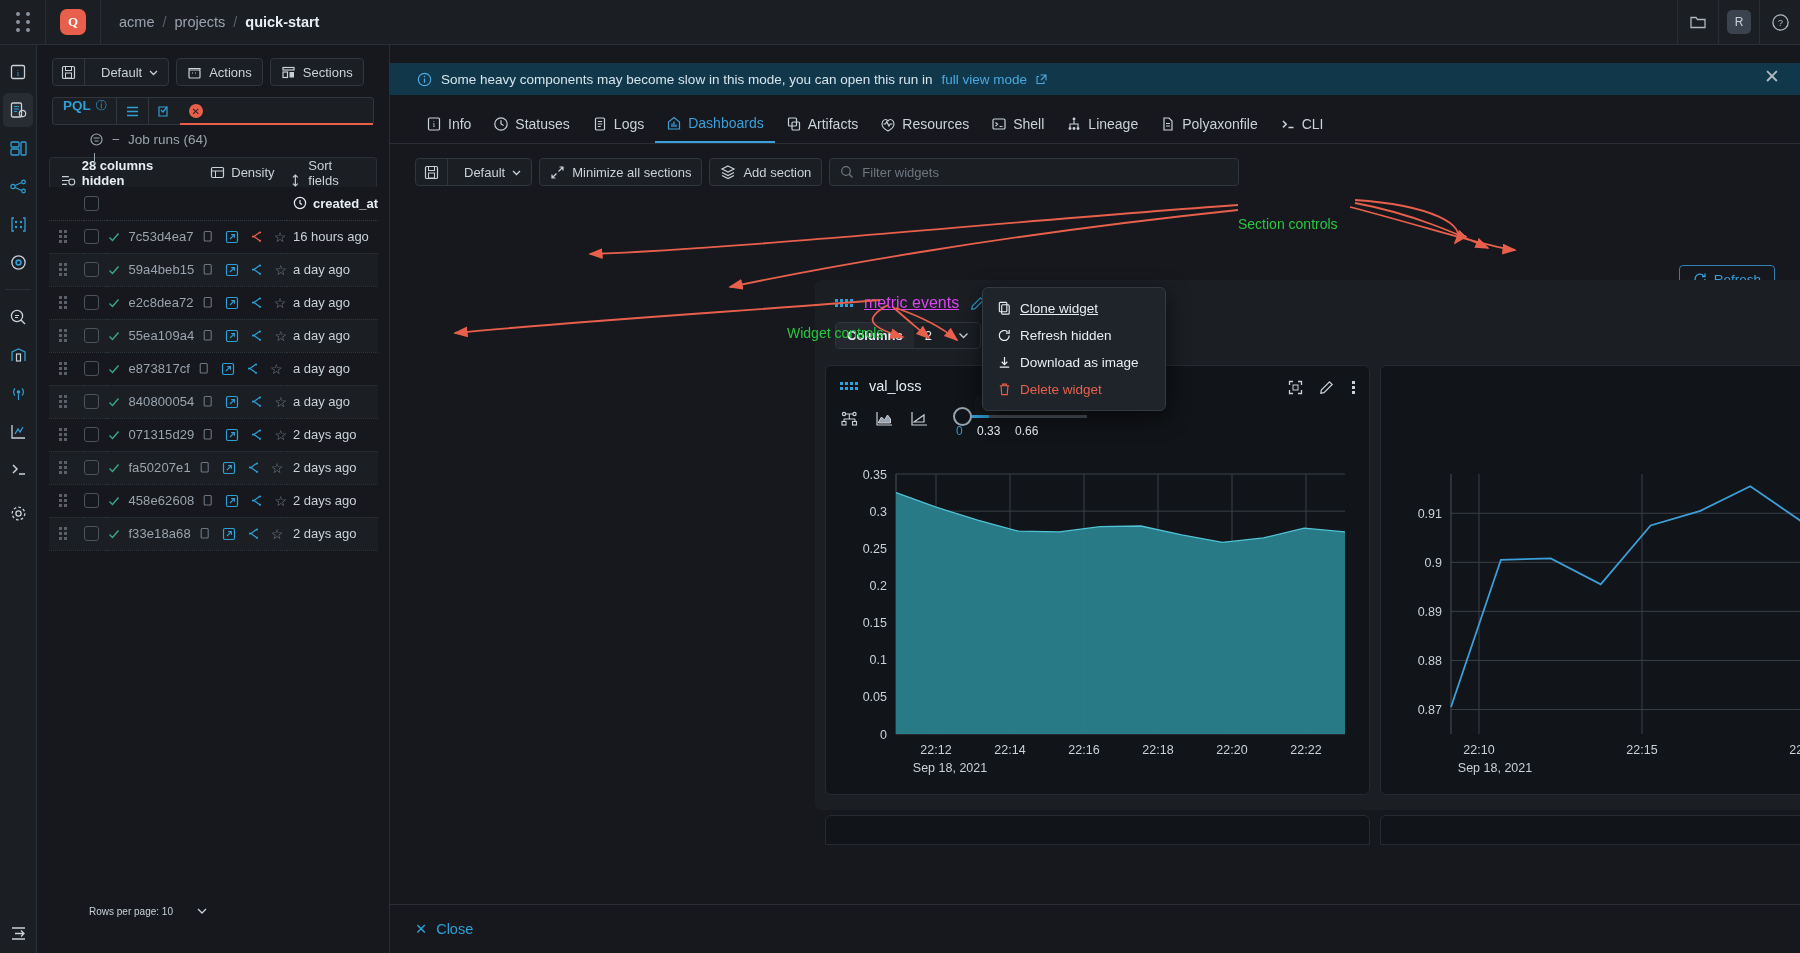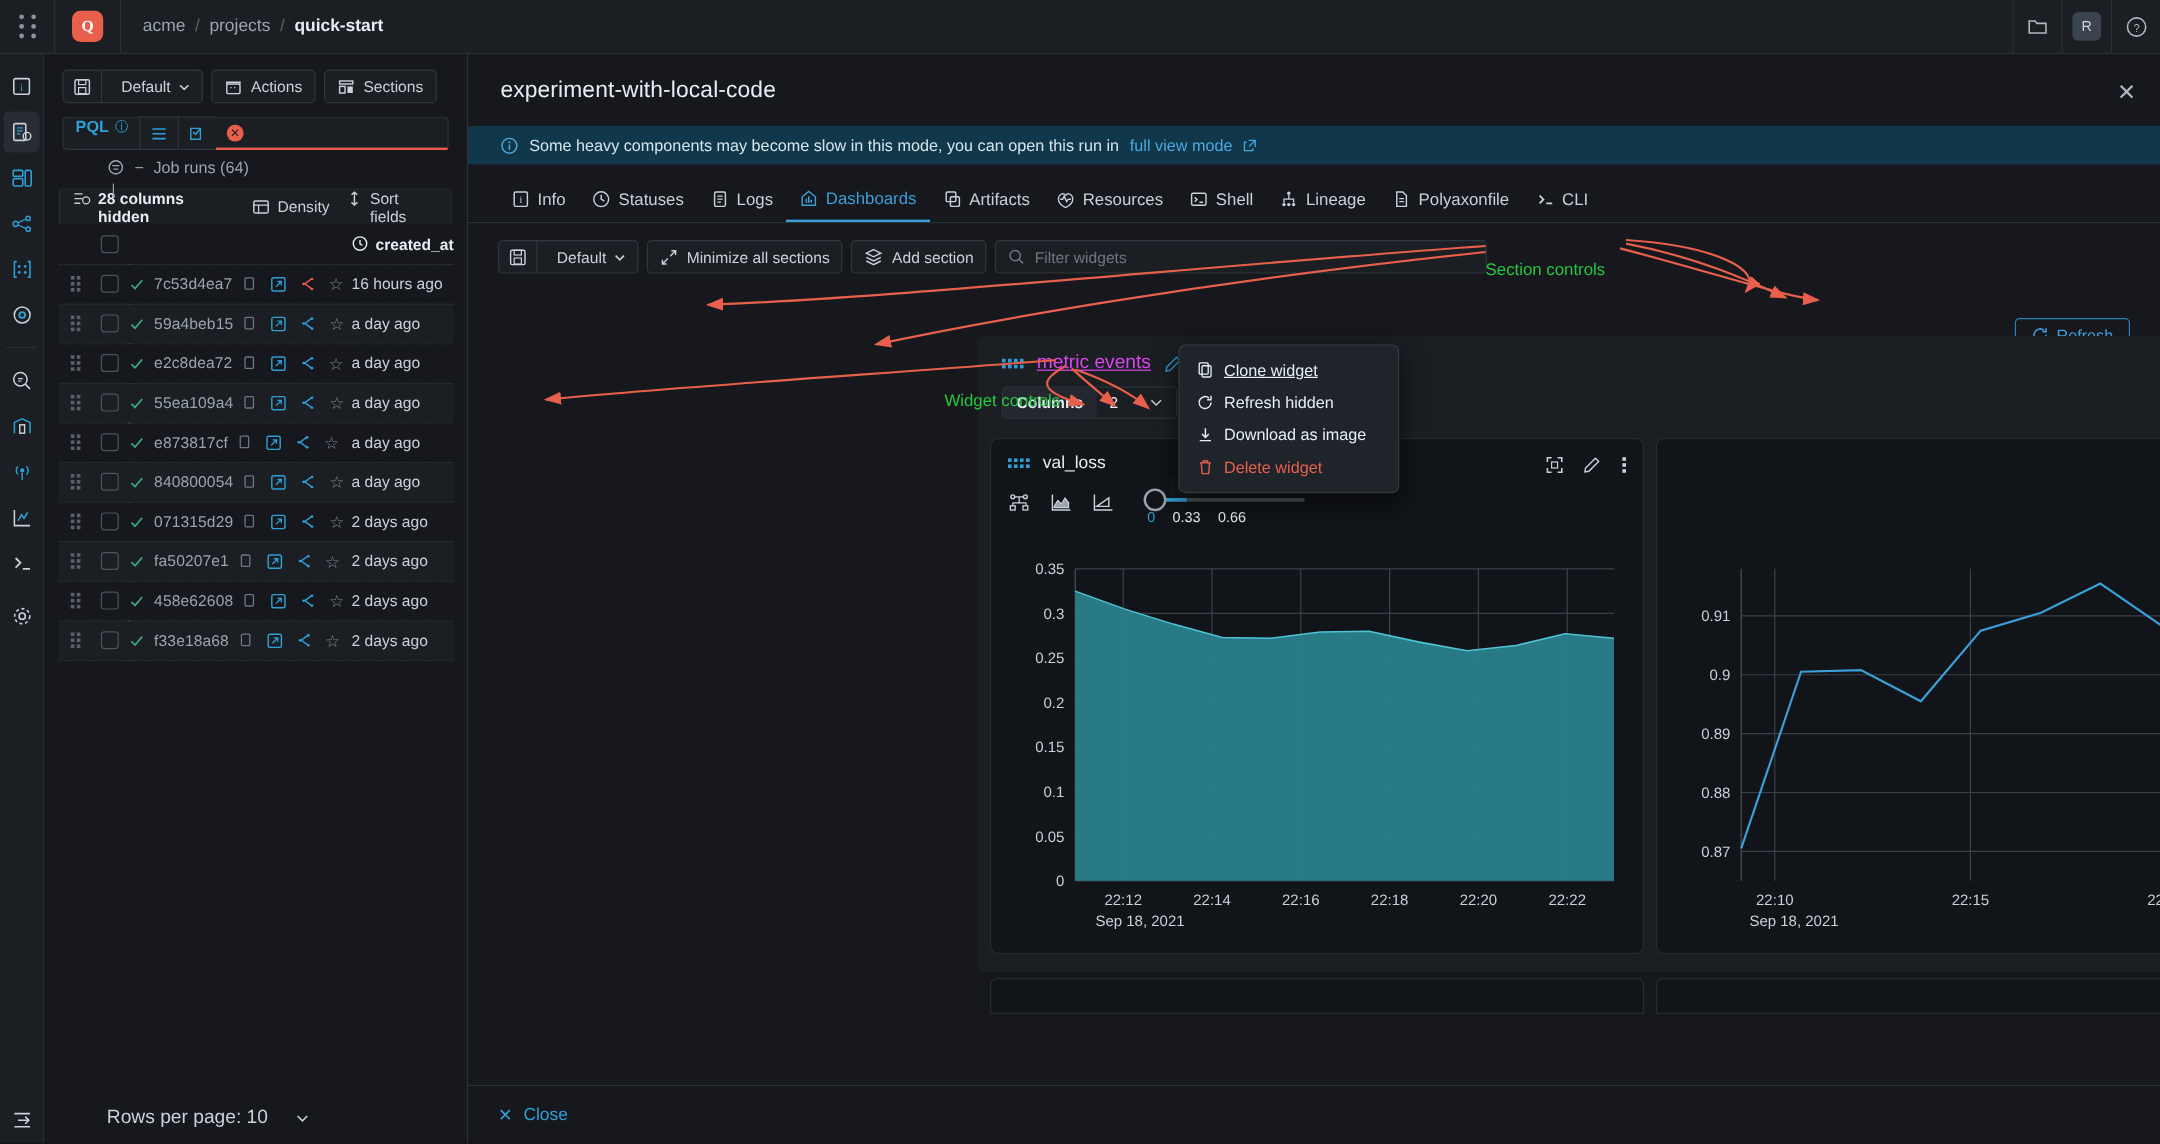--- a/index.html
+++ b/index.html
@@ -76,38 +76,38 @@
   .pql-input::after { content:''; position:absolute; left: 0; right: 0; bottom: -1px; height: 2px; background: #e8604c; }
   .err-dot { width: 14px; height: 14px; border-radius: 50%; background: #e8604c;
      display:flex; align-items:center; justify-content:center; color: #1b1e23; font-size: 10px; }
 
   .jobruns { margin: 7px 0 0 52px; font-size: 13.5px; color: #9aa4ae; display:flex; align-items:center; gap: 8px;}
   .caret-line { position:absolute; left: 57px; top: 108px; width: 1px; height: 11px; background: #9aa4ae;}
 
   .tablehdr { display:flex; align-items:center; gap: 9px; margin: 10px 12px 0 12px;
      background: #1b1e23; border: 1px solid #2a2e35; border-bottom: none; border-radius: 4px 4px 0 0;
      height: 30px; padding: 0 11px; font-size: 13px; }
-  .tablehdr .grp { display:flex; align-items:flex-start; gap: 6px; }
+  .tablehdr .grp { display:flex; align-items:flex-end; gap: 6px; }
   .tablehdr .strong { font-weight: bold; color: #e6edf3; }
 
   table.runs { width: 329px; margin: 0 12px; border-collapse: collapse; font-size: 13px; }
   table.runs th, table.runs td { padding: 0; height: 33px; }
   table.runs thead th { background: #16181d; border-bottom: 1px dotted #343a42; }
   .thcreated { display:flex; align-items:center; gap: 6px; font-weight: bold; color: #e6edf3; padding-left: 6px;}
   table.runs tbody tr { border-bottom: 1px dotted #2e343c; }
   table.runs tbody tr:nth-child(even) { background: #1b1e23; }
   .cell-flex { display:flex; align-items:center; gap: 7px; }
   .rid { color: #9aa4ae; font-size: 13px; letter-spacing: .1px; }
   .chk { width: 15px; height: 15px; border: 1px solid #4b535c; border-radius: 3px; display:block; }
   .dragdots { display: grid; grid-template-columns: 3px 3px; gap: 2px; width: 8px; }
   .dragdots i { width: 3px; height: 3px; background: #5a6068; display:block; }
   .star { color: #7d8590; font-size: 14px; }
   .when { color: #c9d1d9; padding-left: 6px;}
 
-  .rowsper { position:absolute; left: 52px; bottom: 12px; font-size: 16px; color: #c9d1d9;
+  .rowsper { position:absolute; left: 52px; bottom: 36px; font-size: 10px; color: #c9d1d9;
      display:flex; align-items:center; gap: 23px;}
 
   
   .panel {
     position: absolute; left: 390px; top: 45px; width: 1410px; height: 908px;
     background: #16181d;
   }
   .panel-title { font-size: 19px; color: #e6edf3; padding: 20px 0 0 27px; letter-spacing: .1px;}
   .panel-close { position:absolute; right: 20px; top: 20px; color: #b0b8c0; font-size: 19px; }
 
@@ -842,21 +842,20 @@
 
     <div class="rowsper">
       <span>Rows per page: 10</span>
       <svg width="12" height="12" viewBox="0 0 12 12">
           <path d="M2 4l4 4 4-4" fill="none" stroke="#c9d1d9" stroke-width="1.3"></path>
         </svg>
     </div>
   </div>
 
   <div class="panel">
-    <div class="panel-title">experiment-with-local-code</div>
     <div class="panel-close">✕</div>
 
     <div class="notice">
       <svg width="15" height="15" viewBox="0 0 15 15">
           <circle cx="7.5" cy="7.5" r="6.2" fill="none" stroke="#4aa8e0" stroke-width="1.2"></circle>
           <path d="M7.5 6.5v4.3" stroke="#4aa8e0" stroke-width="1.3"></path>
           <circle cx="7.5" cy="4.5" r=".8" fill="#4aa8e0"></circle>
         </svg>
       <span>Some heavy components may become slow in this mode, you can open this run in</span>
       <a href="#">full view mode</a>

